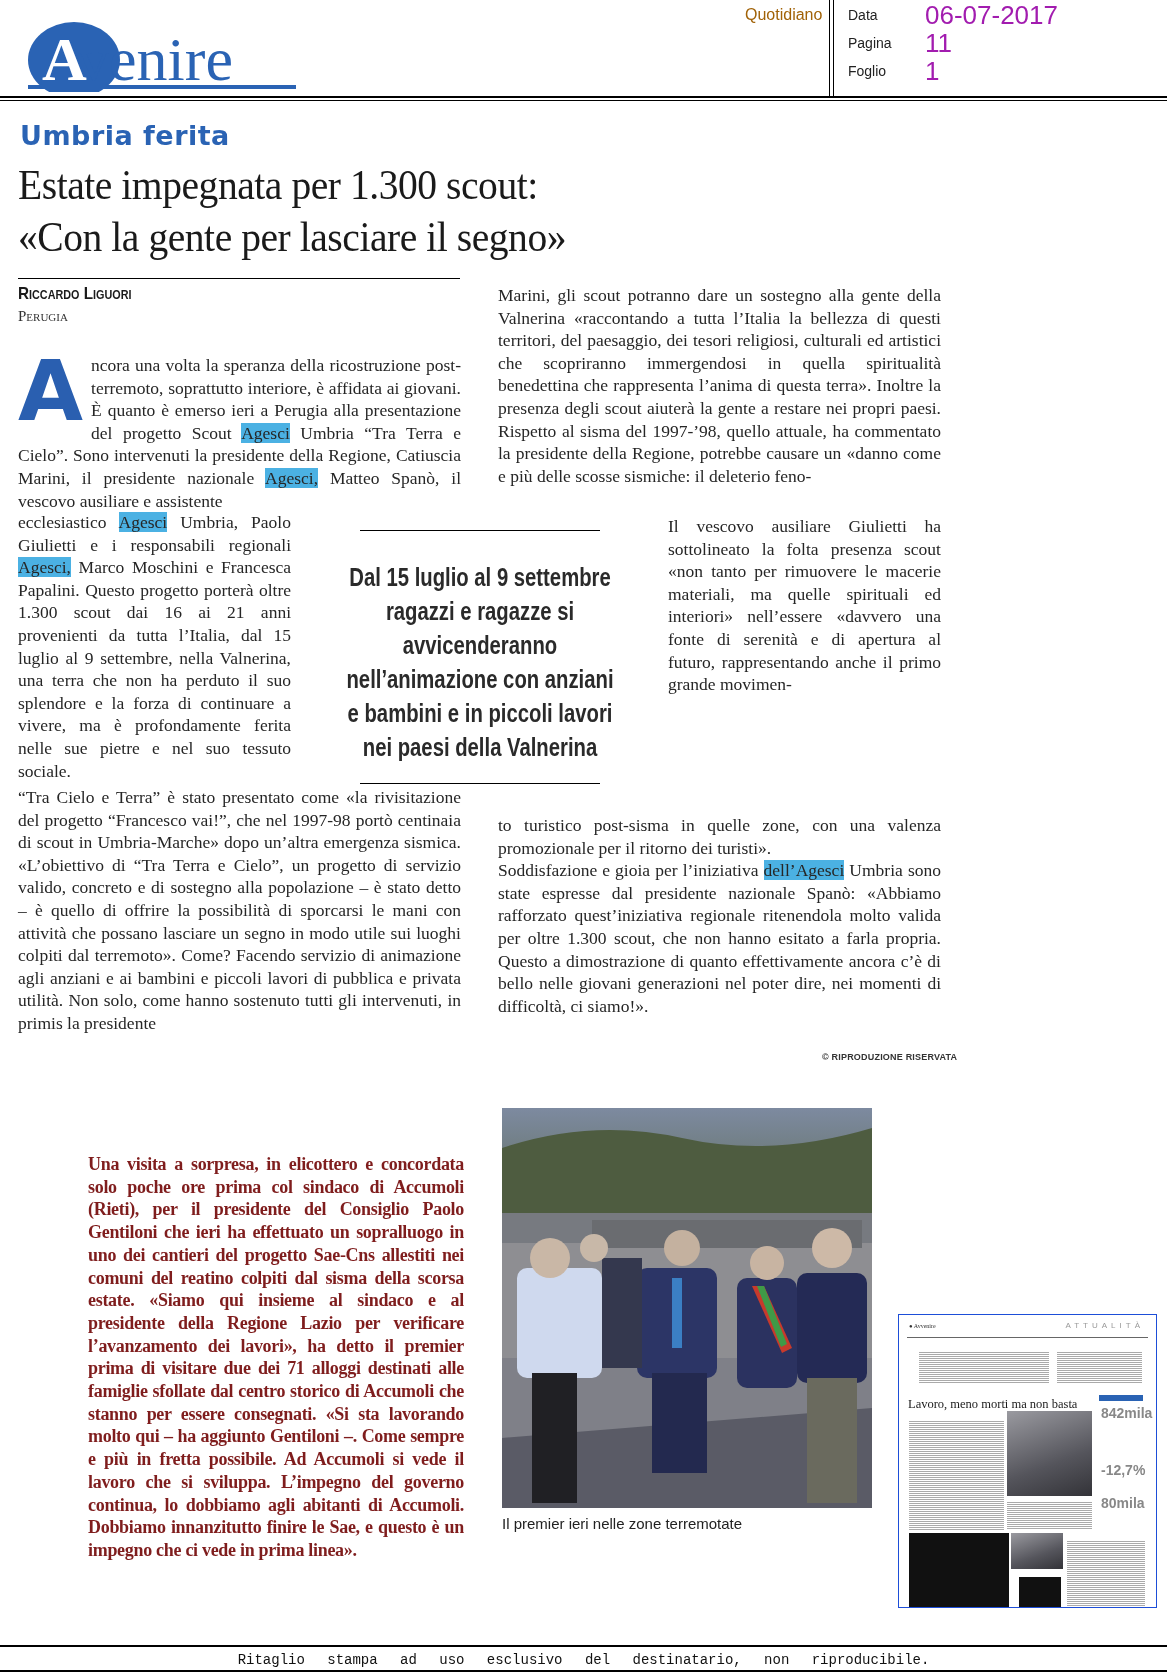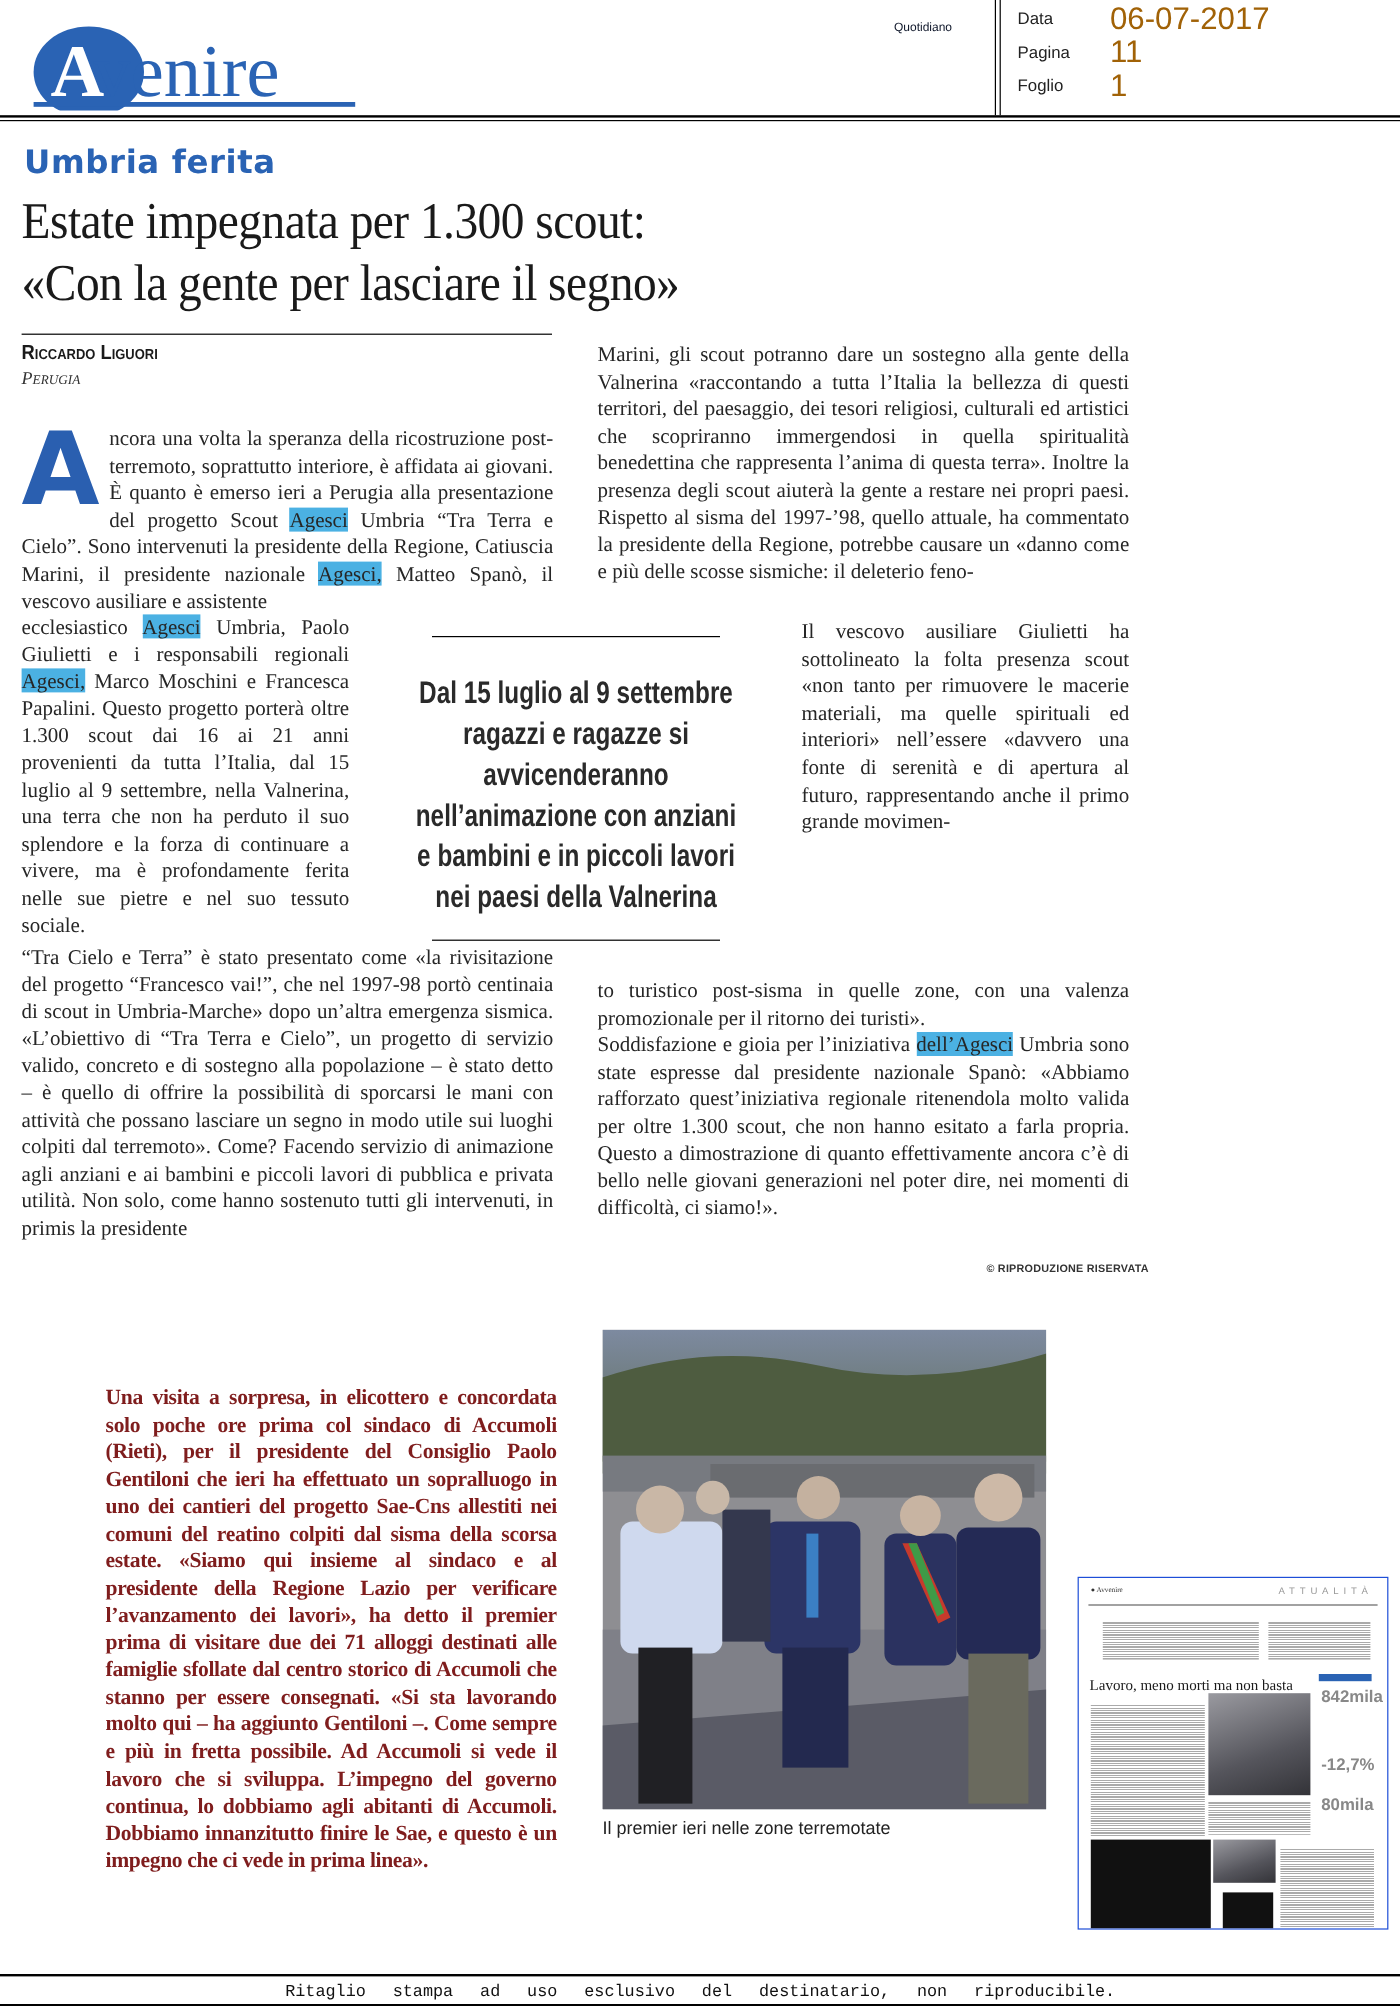--- a/index.html
+++ b/index.html
@@ -2,36 +2,36 @@
 <html><head>
 <meta charset="utf-8">
 <style>
   html, body { margin: 0; padding: 0; background: #ffffff; }
   body { width: 1167px; height: 1672px; position: relative; overflow: hidden; color: #1e1e1e; }
   .abs { position: absolute; }
 
   
   .logo { left: 22px; top: 12px; width: 280px; height: 78px; }
   .logo svg { display: block; }
-  .quotidiano { left: 745px; top: 18px; font-family: "Liberation Sans", sans-serif; font-size: 10px; color: #0f172a; }
+  .quotidiano { left: 745px; top: 6px; font-family: "Liberation Sans", sans-serif; font-size: 16px; color: #a16207; }
   .vline { background: #000; width: 1px; }
   .meta-label { font-family: "Liberation Sans", sans-serif; font-size: 14px; color: #222; left: 848px; }
-  .meta-value { font-family: "Liberation Sans", sans-serif; color: #a16207; left: 925px; }
+  .meta-value { font-family: "Liberation Sans", sans-serif; color: #a21caf; left: 925px; }
   .hr-top { left: 0; width: 1167px; height: 2px; background: #000; top: 96px; }
   .hr-top2 { left: 0; width: 1167px; height: 1px; background: #000; top: 100px; }
 
   
   .kicker { left: 20px; top: 120px; font-family: "DejaVu Sans", sans-serif; font-weight: bold; font-size: 27px; color: #2a63b4; letter-spacing: 0.5px; }
   .title { left: 18px; font-family: "Liberation Serif", serif; font-size: 43px; color: #1a1a1a; letter-spacing: -0.5px; white-space: nowrap; transform: scaleX(0.92); transform-origin: left top; }
   .title1 { top: 160px; }
   .title2 { top: 212px; }
 
   .rule-byline { left: 18px; top: 278px; width: 442px; height: 1px; background: #000; }
   .byline { left: 18px; top: 284px; font-family: "Liberation Sans", sans-serif; font-weight: bold; font-size: 17px; font-variant: small-caps; color: #1a1a1a; transform: scaleX(0.9); transform-origin: left top; }
-  .dateline { left: 18px; top: 308px; font-family: "Liberation Serif", serif; font-size: 15px; font-variant: small-caps; color: #333; font-style: italic; }
+  .dateline { left: 18px; top: 308px; font-family: "Liberation Serif", serif; font-size: 15px; font-variant: small-caps; color: #333; }
 
   
   .col { font-family: "Liberation Serif", serif; font-size: 17.5px; line-height: 22.6px; color: #262626; text-align: justify; }
   .col p { margin: 0; }
   .hl { background: #4bb1e3; }
   .dropcap { float: left; font-family: "DejaVu Sans", sans-serif; font-weight: bold; font-size: 84px; line-height: 66px; color: #2a5fb0; margin: 4px 8px 0 0; height: 66px; }
 
   .col-left-top { left: 18px; top: 354px; width: 443px; }
   .col-left-narrow { left: 18px; top: 512px; width: 273px; }
   .col-left-bottom { left: 18px; top: 806px; width: 443px; }

